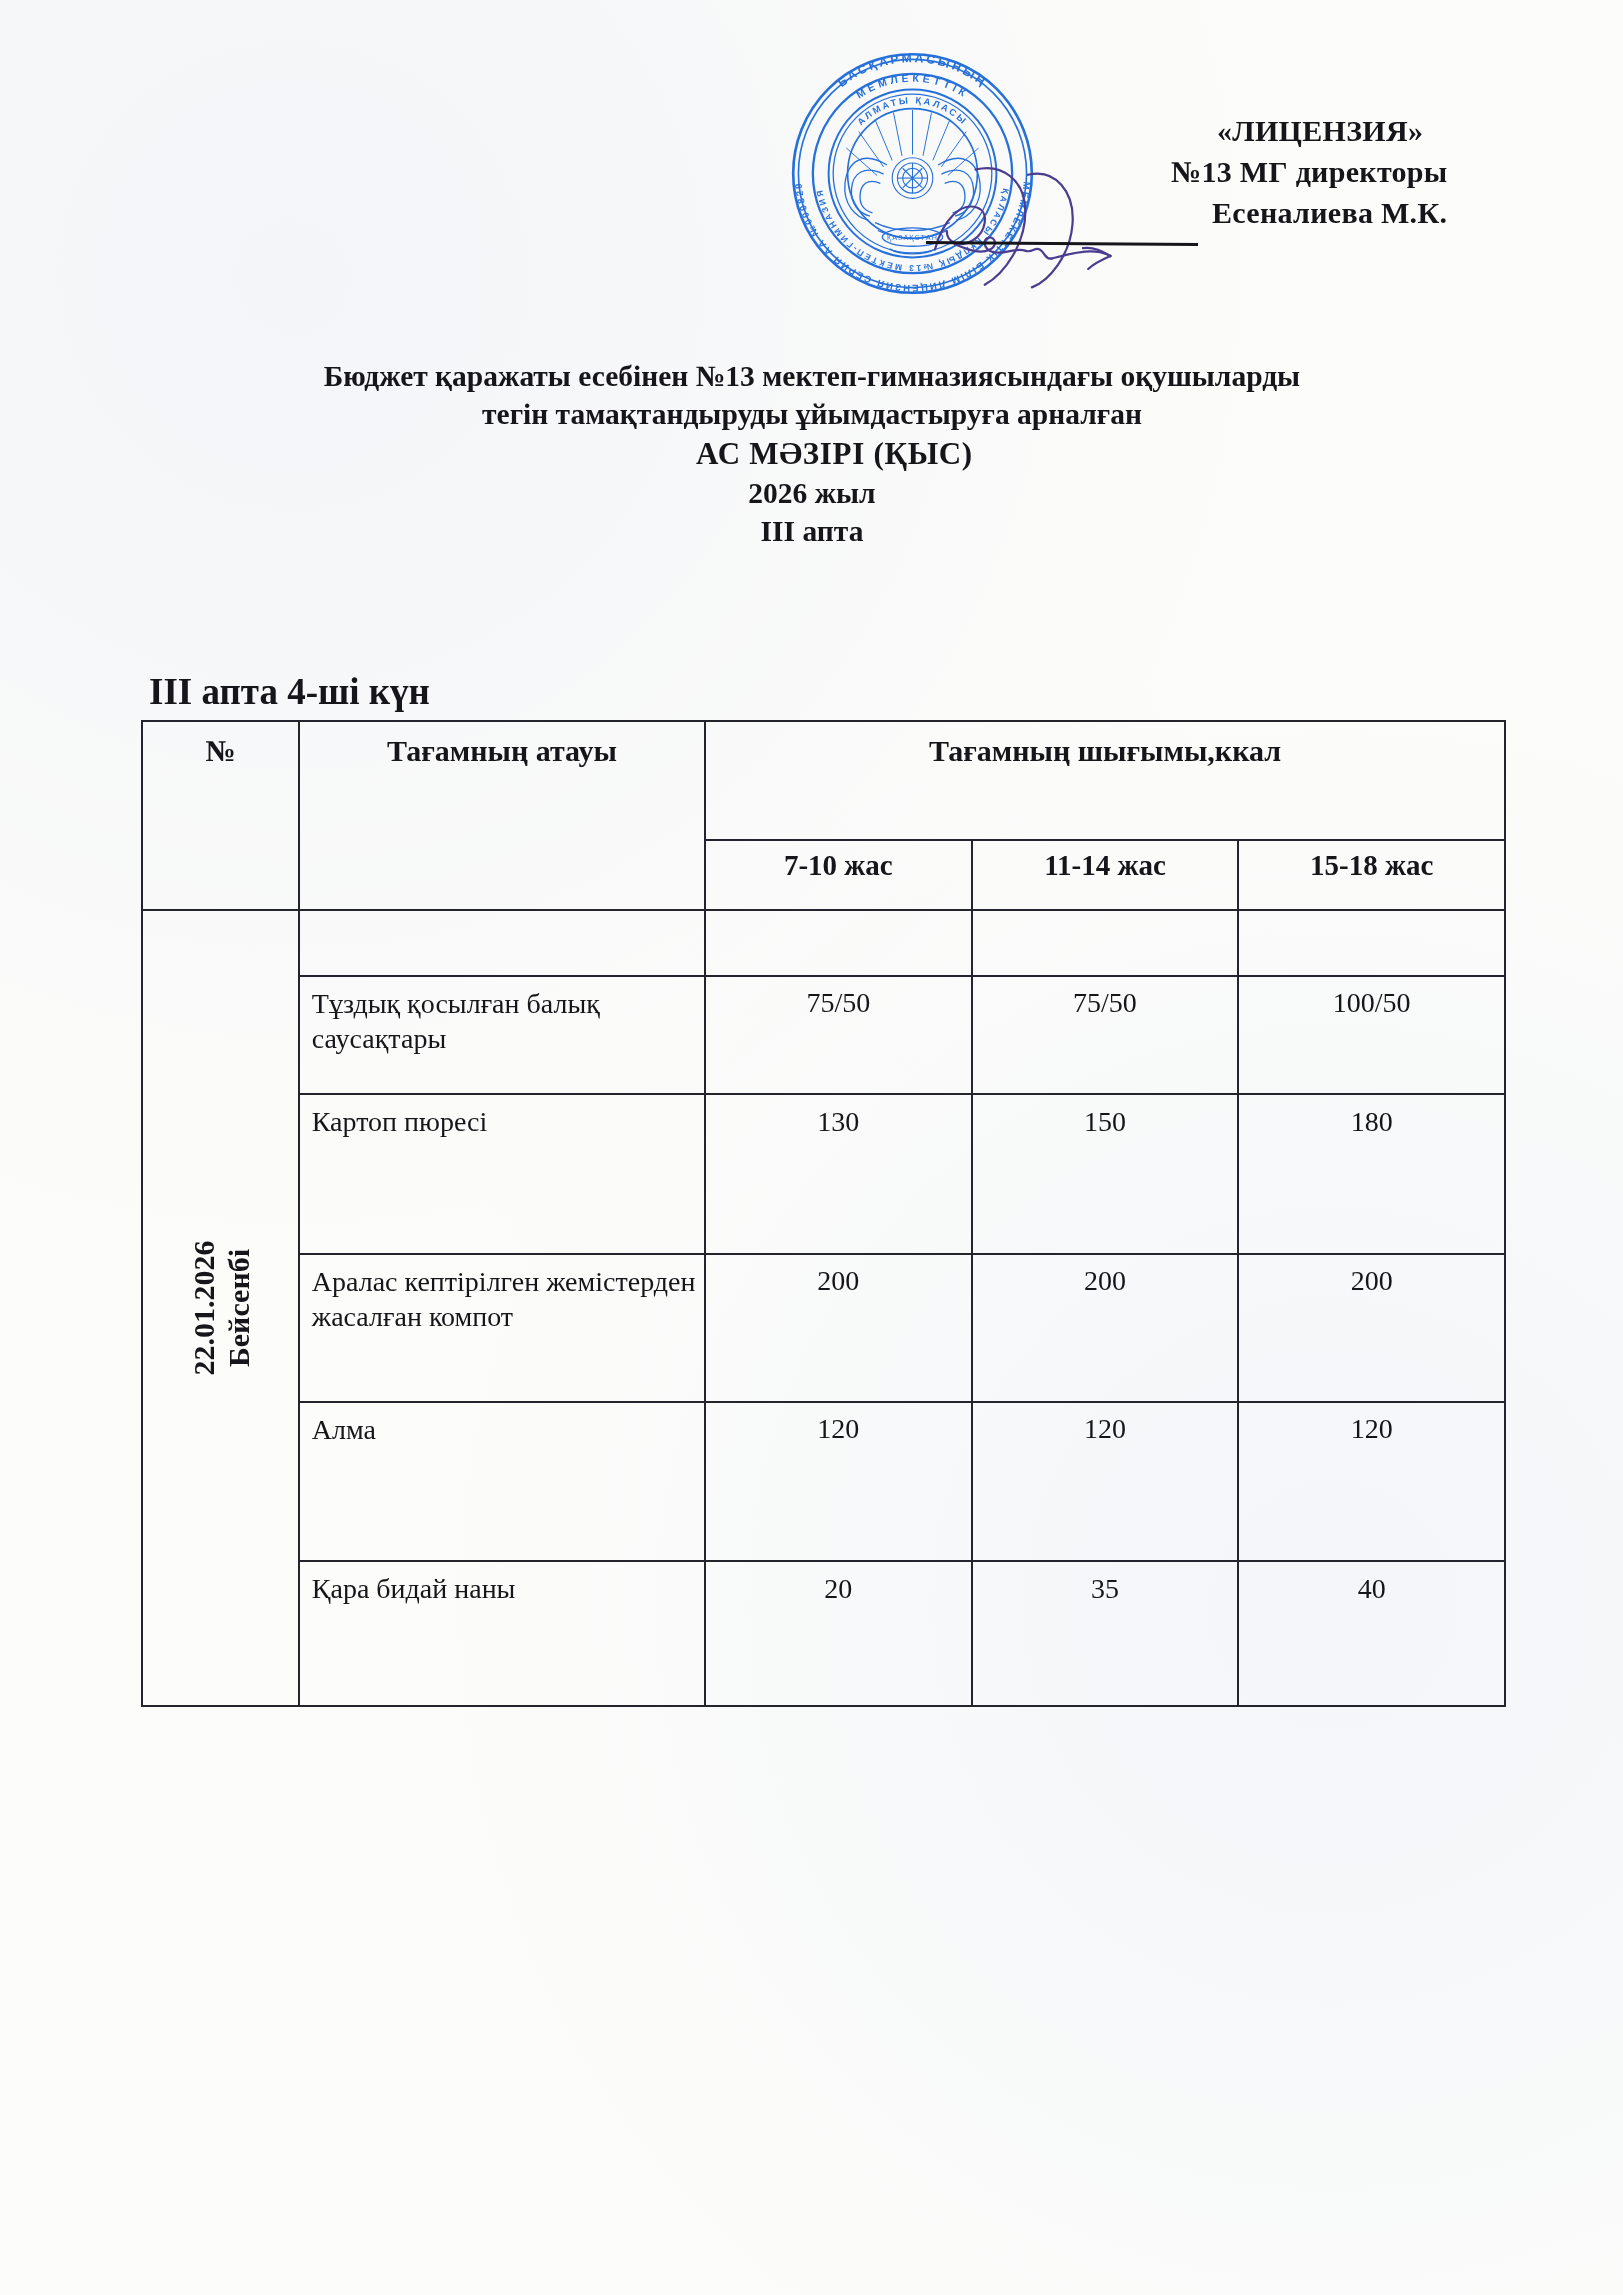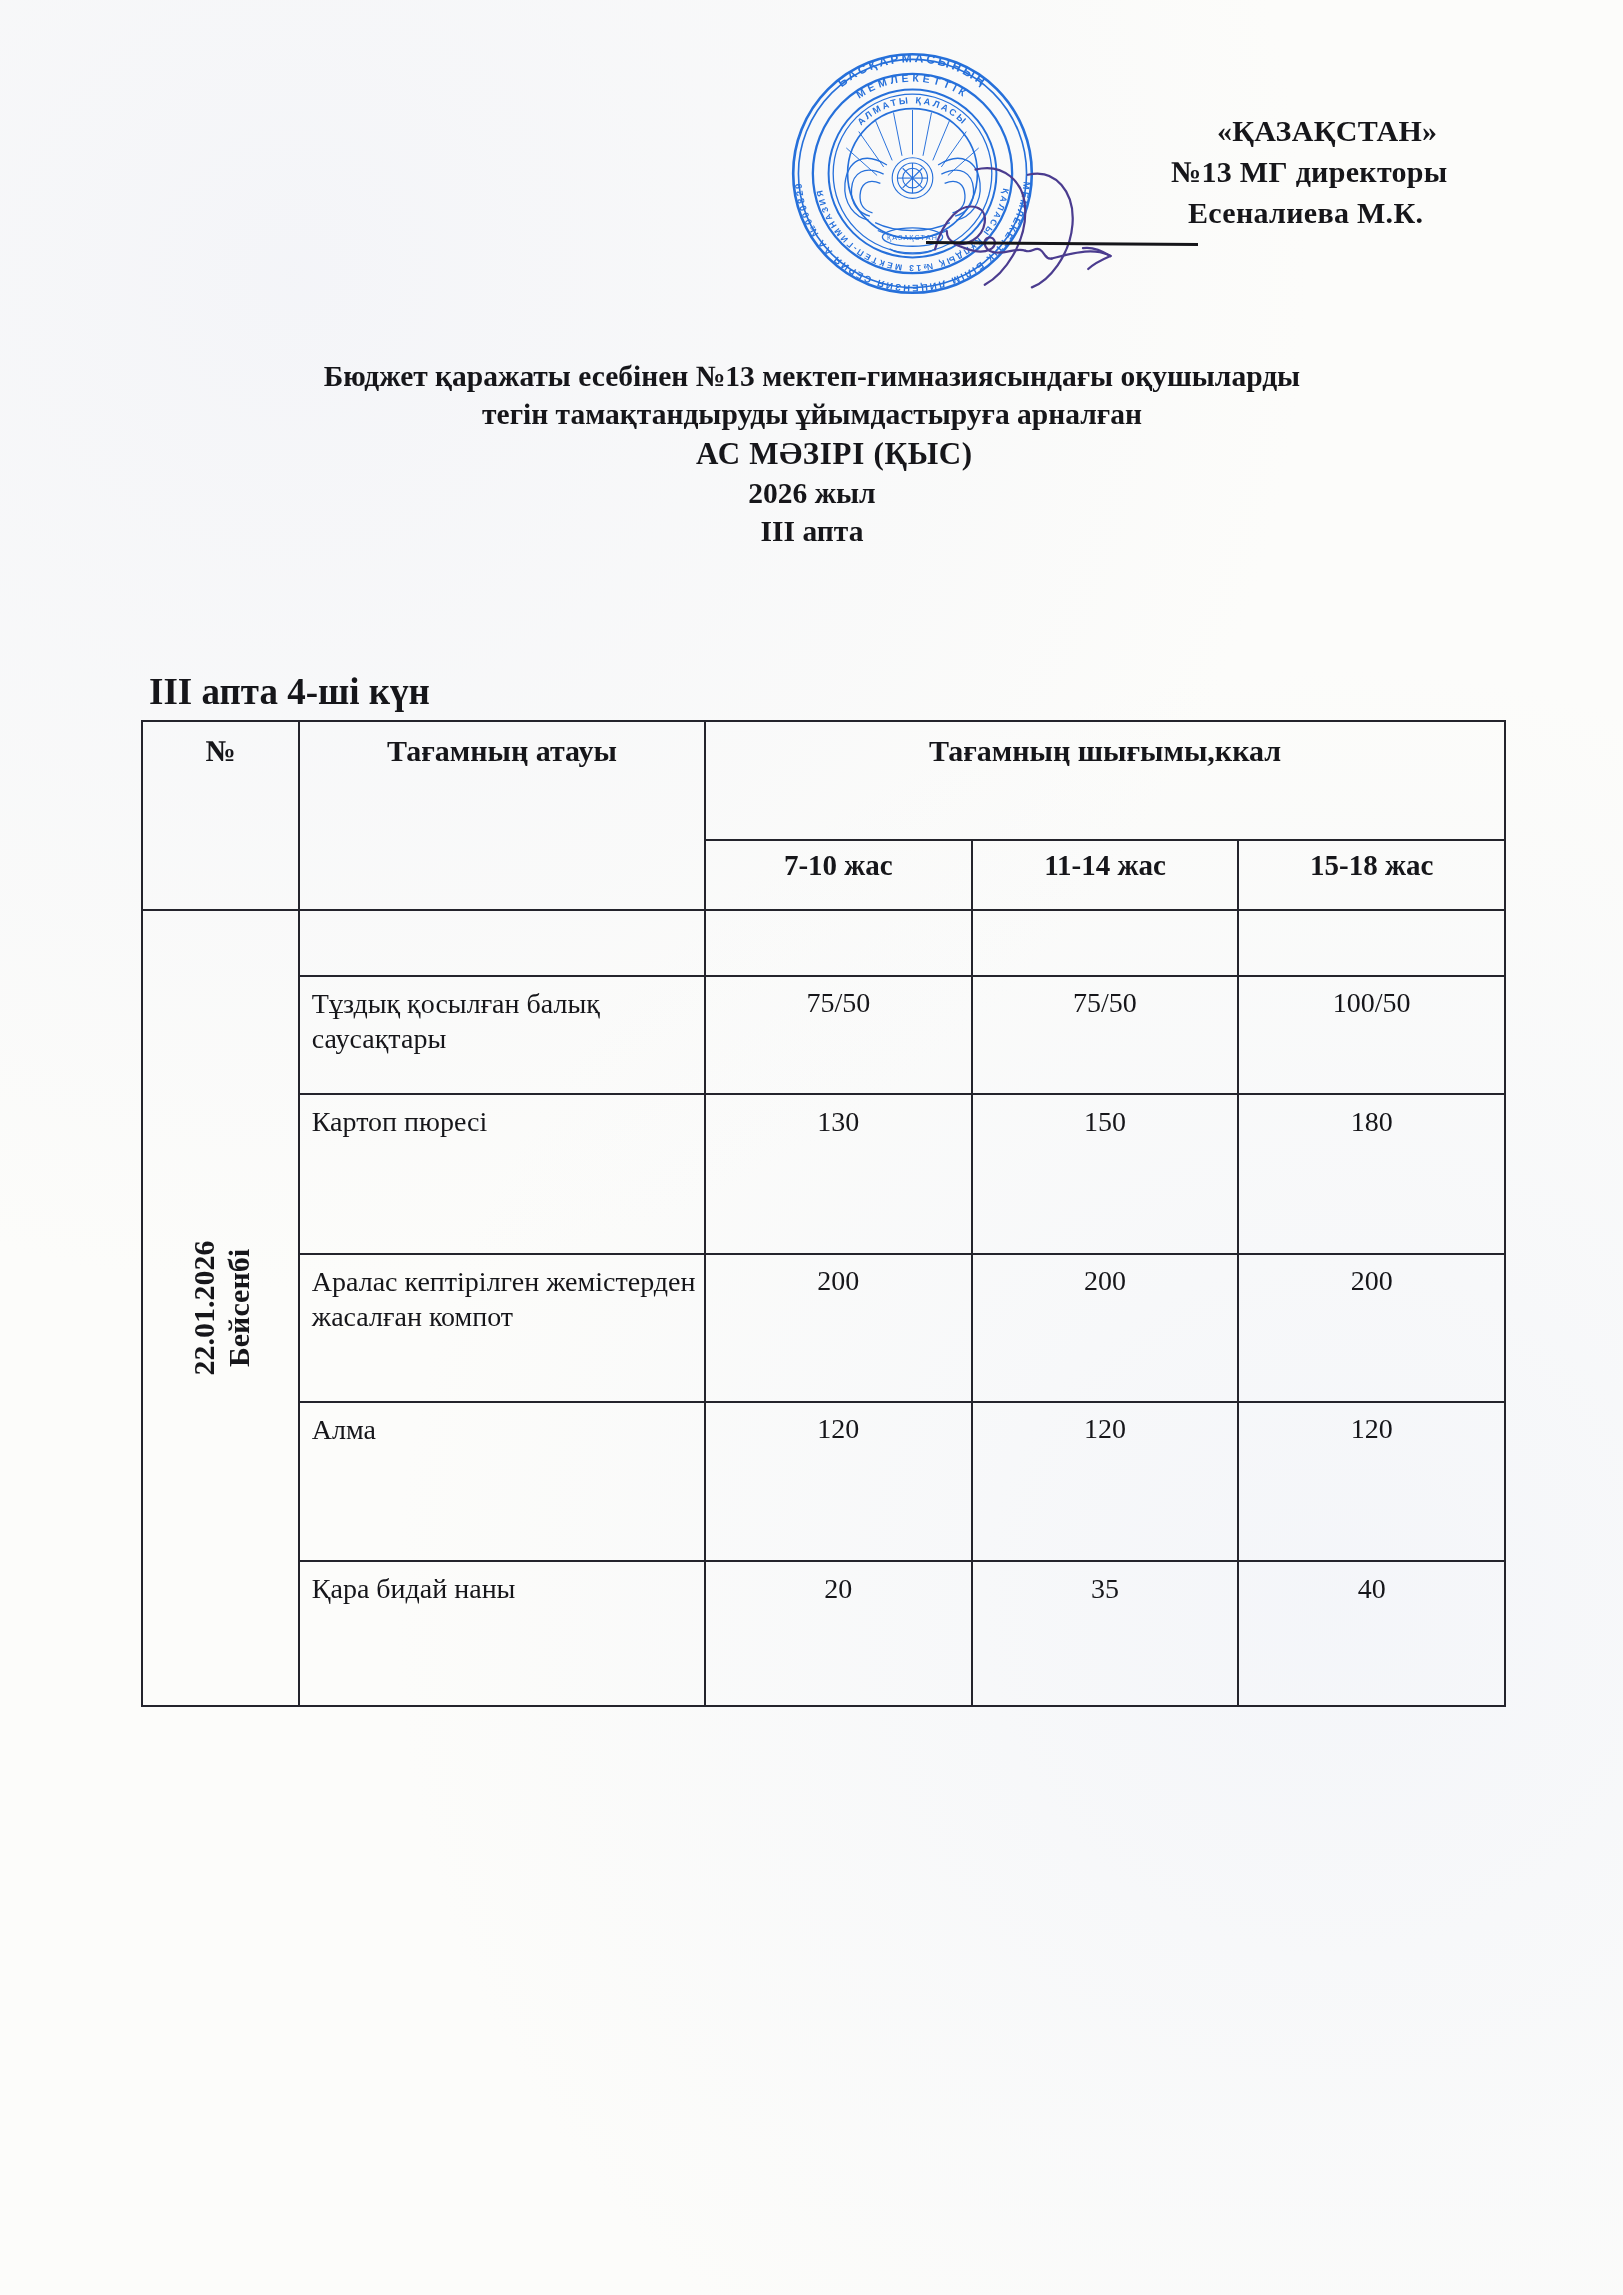--- a/index.html
+++ b/index.html
@@ -28,21 +28,21 @@
     text-align:left;
     font-weight:bold;
     font-size:30px;
     line-height:1.36;
     letter-spacing:0.3px;
     white-space:nowrap;
   }
   .approval .ln{display:block;}
   .approval .ln.l1{padding-left:144px;}
   .approval .ln.l2{padding-left:98px;}
-  .approval .ln.l3{padding-left:115px;}
+  .approval .ln.l3{padding-left:115px;margin-left:24px;}
 
   
   .sig-line{
     position:absolute;
     left:926px;top:242px;
     width:272px;height:3.3px;
     background:#16161a;
     transform:rotate(0.4deg);
   }
 
@@ -244,21 +244,21 @@
       <path d="M200 36 C 242 26 272 62 268 112 C 264 160 232 198 206 208"></path>
       <path d="M236 164 C 268 156 300 146 326 160"></path>
       <path d="M326 160 C 310 150 296 146 284 148"></path>
       <path d="M326 160 C 312 166 300 172 292 180"></path>
     </g>
   </svg>
 
   <div class="sig-line"></div>
 
   <div class="approval">
-    <span class="ln l1">«ҚАЗАҚСТАН»</span>
+    <span class="ln l1">«ЛИЦЕНЗИЯ»</span>
     <span class="ln l2">№13 МГ директоры</span>
     <span class="ln l3">Есеналиева М.К.</span>
   </div>
 
   <div class="title">
     <span class="t-line">Бюджет қаражаты есебінен №13 мектеп-гимназиясындағы оқушыларды</span>
     <span class="t-line">тегін тамақтандыруды ұйымдастыруға арналған</span>
     <span class="t-line t-main">АС МӘЗІРІ (ҚЫС)</span>
     <span class="t-line">2026 жыл</span>
     <span class="t-line">III апта</span>

